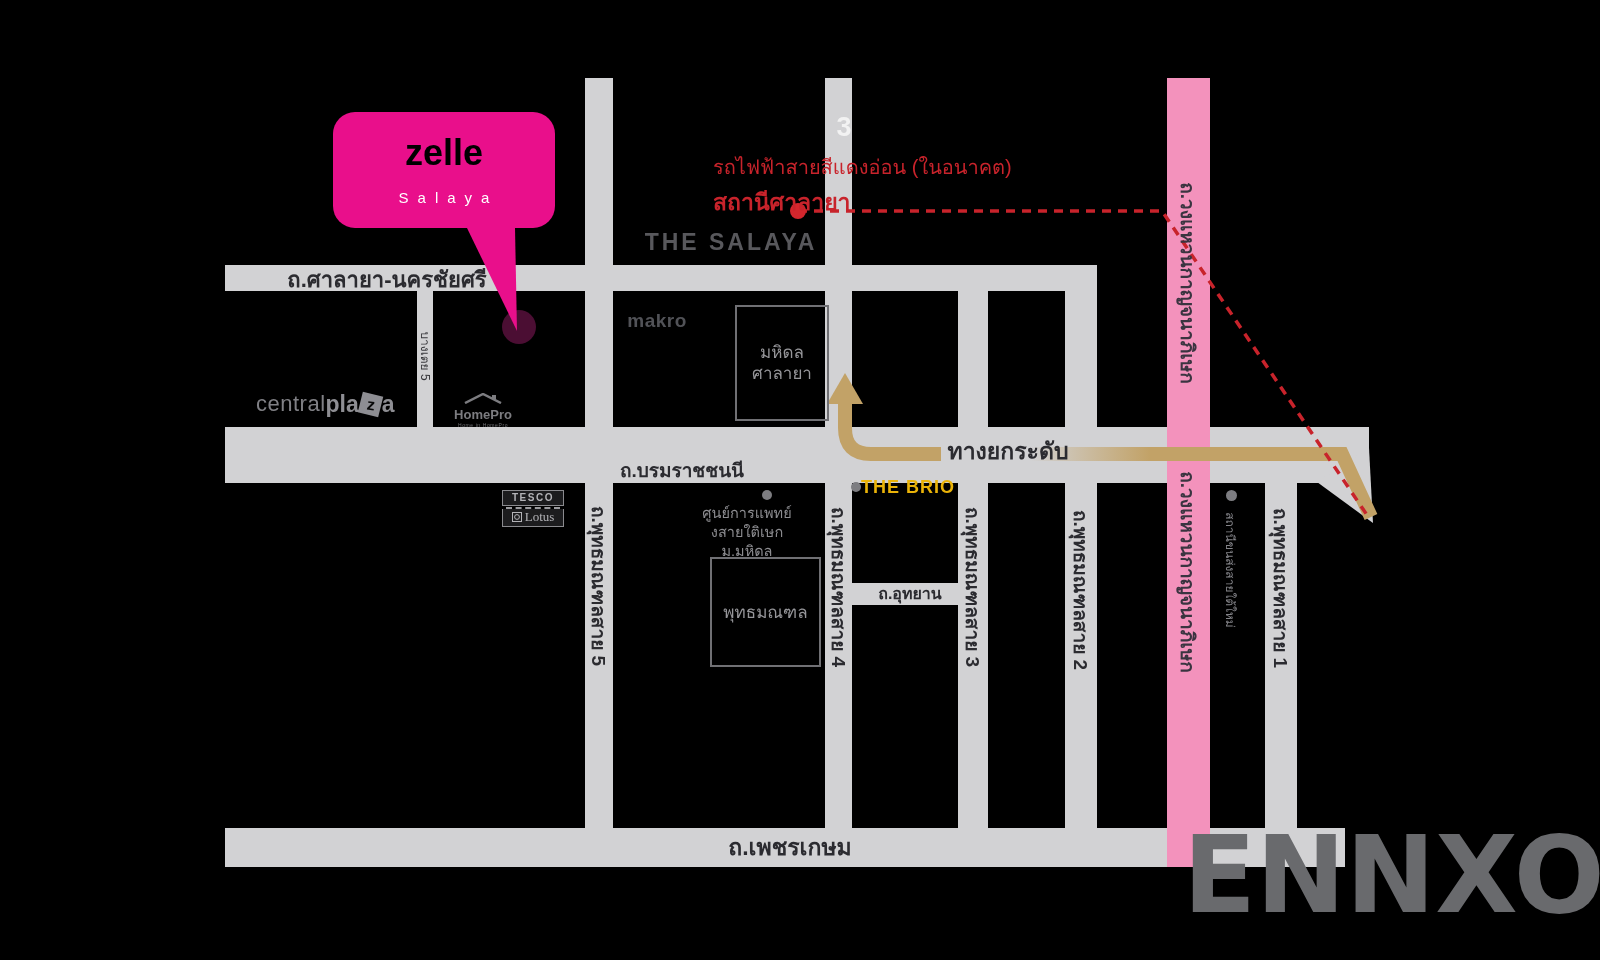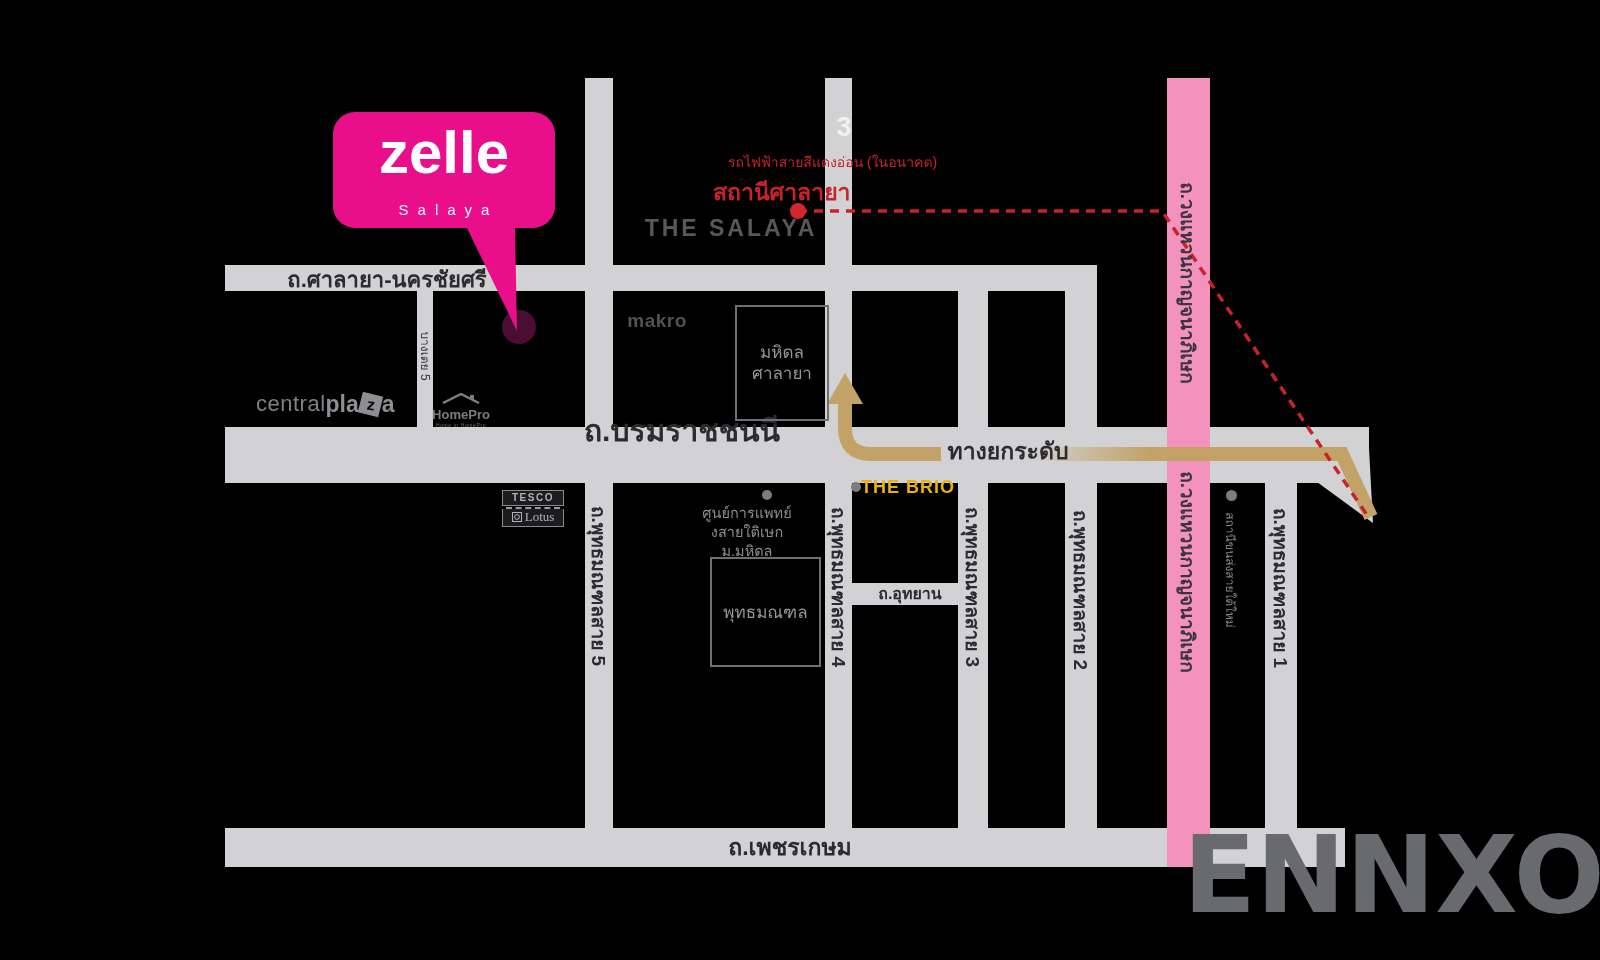--- a/index.html
+++ b/index.html
@@ -13,36 +13,36 @@
   .hlabel{position:absolute;transform:translate(-50%,-50%);white-space:nowrap;z-index:4;}
   .vlabel{position:absolute;transform:translate(-50%,-50%) rotate(90deg);white-space:nowrap;z-index:4;}
   .roadtxt{color:#2b2b30;font-weight:600;}
   .dot{position:absolute;border-radius:50%;background:#7d7d81;z-index:4;}
   .outline-box{position:absolute;border:2px solid #707074;z-index:4;display:flex;flex-direction:column;align-items:center;justify-content:center;}
   .outline-box span{color:#96969a;font-size:17px;line-height:21px;}
   .callout{
     position:absolute;left:333px;top:112px;width:222px;height:116px;background:#e90f8b;
     border-radius:22px;z-index:5;display:flex;flex-direction:column;align-items:center;justify-content:center;
   }
-  .callout .brand{color:#ffffff;font-size:60px;font-weight:700;line-height:1;letter-spacing:0;}
+  .callout .brand{color:#000000;font-size:36px;font-weight:700;line-height:1;letter-spacing:0;}
   .callout .sub{color:#fff;font-size:15px;font-weight:400;letter-spacing:9px;margin-top:18px;padding-left:9px;}
   .watermark{
     position:absolute;left:1183px;top:822px;z-index:6;color:#696a6d;font-weight:700;
     font-size:107px;line-height:1;letter-spacing:0;font-family:"DejaVu Sans","Liberation Sans",sans-serif;
   }
   .station-text{position:absolute;left:713px;top:151px;z-index:4;color:#c8232b;}
-  .station-text .l1{font-size:14px;display:block;margin-left:15px;}
+  .station-text .l1{font-size:20px;display:block;}
   .station-text .l2{font-size:23px;font-weight:700;display:block;margin-top:1px;}
   .logo-central{position:absolute;left:256px;top:390px;height:28px;display:flex;align-items:center;z-index:4;}
   .logo-central .lt{font-size:22px;color:#808085;font-weight:400;letter-spacing:.5px;}
   .logo-central .bd{font-size:23px;color:#8e8e93;font-weight:700;}
   .zmark{display:inline-flex;width:21px;height:21px;background:#8e8e93;transform:rotate(14deg);
     align-items:center;justify-content:center;margin:0 1px;}
   .zmark span{color:#0a0a0a;font-size:16px;font-weight:700;transform:rotate(-6deg);line-height:1;}
-  .logo-homepro{position:absolute;left:427px;top:390px;width:68px;text-align:center;z-index:4;}
+  .logo-homepro{position:absolute;left:449px;top:390px;width:68px;text-align:center;z-index:4;}
   .logo-homepro .nm{font-size:13px;font-weight:700;color:#7c7c80;line-height:1.1;}
   .logo-homepro .tg{font-size:5px;color:#6d6d71;letter-spacing:.6px;}
   .logo-makro{color:#515257;font-weight:700;font-size:19px;letter-spacing:.5px;}
   .logo-tesco{position:absolute;left:502px;top:490px;width:62px;z-index:4;}
   .logo-tesco .t1{border:1px solid #8a8a8e;background:#1c1c1e;color:#b3b3b7;font-size:10px;
     font-weight:700;letter-spacing:1.5px;text-align:center;padding:1px 0 2px;}
   .logo-tesco .dashes{border-bottom:2px dashed #9a9a9e;margin:1px 4px 0;}
   .logo-tesco .t2{border:1px solid #8a8a8e;border-top:none;background:#1c1c1e;color:#b3b3b7;
     display:flex;align-items:center;justify-content:center;gap:3px;padding:0 0 1px;
     font-family:"Liberation Serif","DejaVu Serif",serif;font-size:13px;}
@@ -99,24 +99,24 @@
     <div class="sub">Salaya</div>
   </div>
 
   <div class="hlabel route3" style="left:844px;top:127px;">3</div>
 
   <div class="station-text">
     <span class="l1">รถไฟฟ้าสายสีแดงอ่อน (ในอนาคต)</span>
     <span class="l2">สถานีศาลายา</span>
   </div>
 
-  <div class="hlabel salaya-label" style="left:731px;top:228px;">THE SALAYA</div>
+  <div class="hlabel salaya-label" style="left:731px;top:242px;">THE SALAYA</div>
 
   <div class="hlabel roadtxt" style="left:387px;top:279px;font-size:22px;">ถ.ศาลายา-นครชัยศรี</div>
-  <div class="hlabel roadtxt" style="left:682px;top:430px;font-size:30px;">ถ.บรมราชชนนี</div>
+  <div class="hlabel roadtxt" style="left:682px;top:470px;font-size:19px;">ถ.บรมราชชนนี</div>
   <div class="hlabel roadtxt" style="left:1008px;top:451px;font-size:23px;">ทางยกระดับ</div>
   <div class="hlabel roadtxt" style="left:910px;top:593px;font-size:16px;">ถ.อุทยาน</div>
   <div class="hlabel roadtxt" style="left:790px;top:847px;font-size:23px;">ถ.เพชรเกษม</div>
 
   <div class="vlabel soi-txt" style="left:425px;top:356px;">บางเตย 5</div>
   <div class="vlabel roadtxt" style="left:599px;top:586px;font-size:19px;">ถ.พุทธมณฑลสาย 5</div>
   <div class="vlabel roadtxt" style="left:839px;top:587px;font-size:19px;">ถ.พุทธมณฑลสาย 4</div>
   <div class="vlabel roadtxt" style="left:973px;top:587px;font-size:19px;">ถ.พุทธมณฑลสาย 3</div>
   <div class="vlabel roadtxt" style="left:1081px;top:590px;font-size:19px;">ถ.พุทธมณฑลสาย 2</div>
   <div class="vlabel roadtxt" style="left:1281px;top:588px;font-size:19px;">ถ.พุทธมณฑลสาย 1</div>

